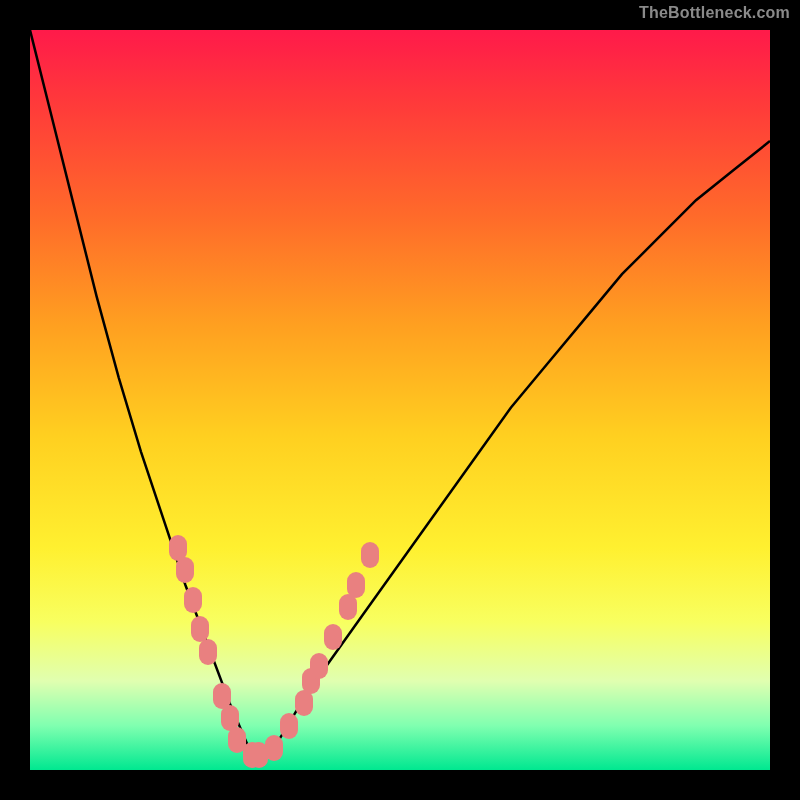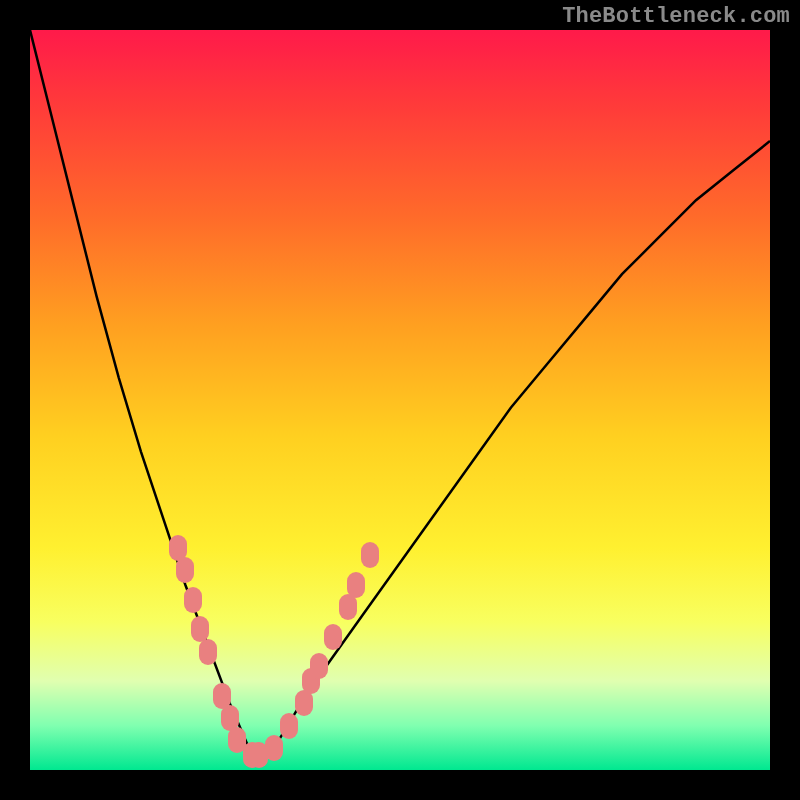--- a/index.html
+++ b/index.html
@@ -45,22 +45,22 @@
     width: 18px;
     height: 26px;
     border-radius: 9px;
     background: #e98080;
     transform: translate(-50%, -50%);
   }
   .watermark {
     position: absolute;
     top: 4px;
     right: 10px;
-    font-family: Liberation Mono, monospace;
-    font-size: 22px;
+    font-family: Liberation Sans, sans-serif;
+    font-size: 16px;
     font-weight: 600;
     color: #8a8a8a;
     letter-spacing: 0.2px;
     user-select: none;
   }
 </style>
 </head>
 <body>
 
 <div class="frame">

